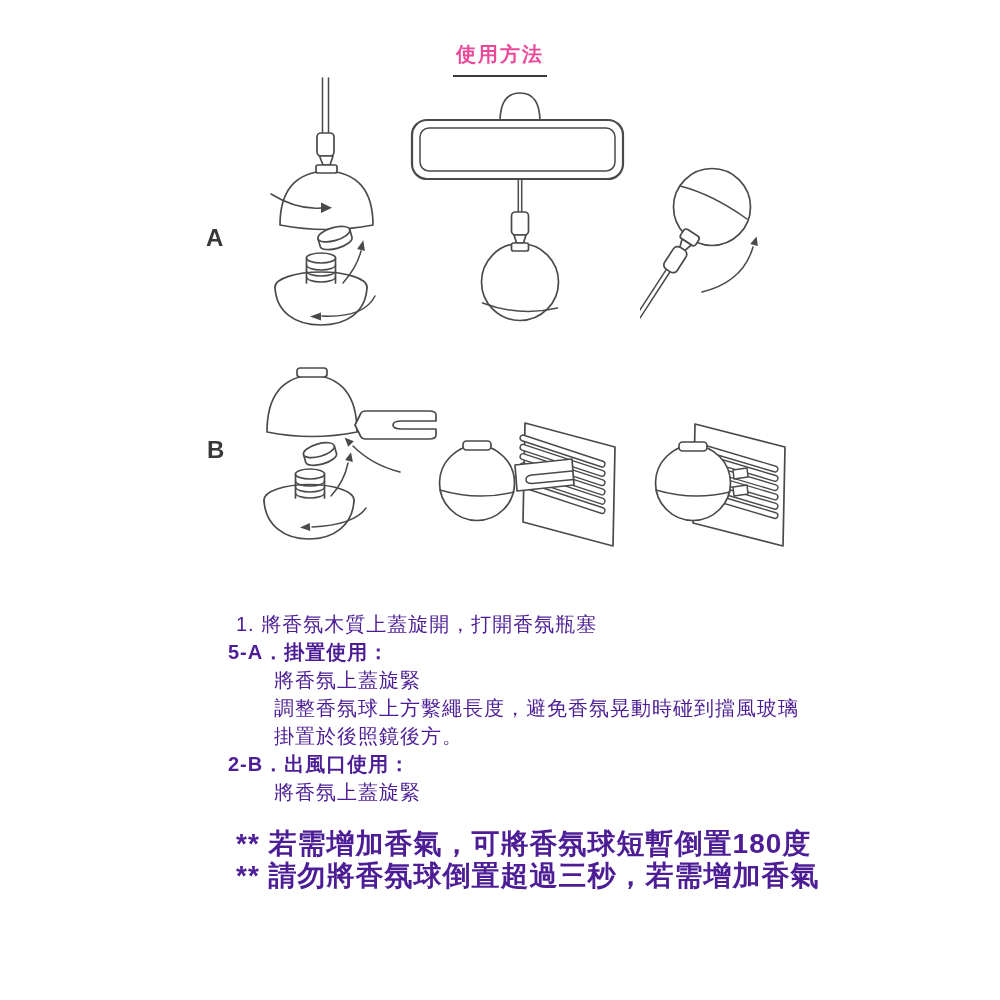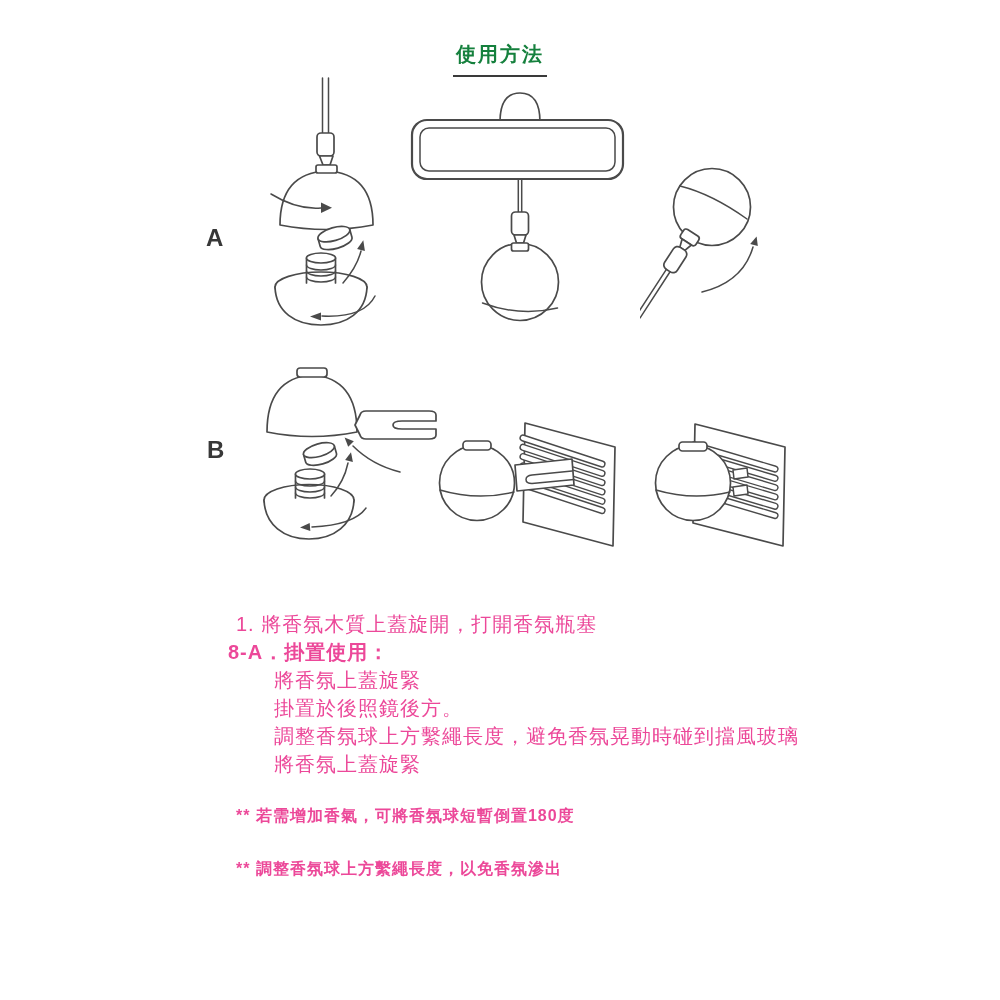--- a/index.html
+++ b/index.html
@@ -6,40 +6,40 @@
   body{
     width:1000px;height:1000px;position:relative;background:#ffffff;
     font-family:"Liberation Sans","DejaVu Sans",sans-serif;
     color:#3a3a3a;overflow:hidden;
   }
   .abs{position:absolute;}
   
   .title-wrap{left:0;top:41px;width:1000px;text-align:center;}
   .title{
     display:inline-block;font-size:20px;font-weight:bold;letter-spacing:2px;
-    color:#15803d;border-bottom:2px solid #3a3a3a;padding:0 3px 7px 3px;
+    color:#ec4899;border-bottom:2px solid #3a3a3a;padding:0 3px 7px 3px;
   }
   
   .sec-label{font-size:24px;font-weight:bold;color:#383838;}
   #label-a{left:206px;top:224px;}
   #label-b{left:207px;top:436px;}
   
   svg{display:block;}
   .ln{fill:none;stroke:#4a4a4a;stroke-width:1.7;stroke-linecap:round;stroke-linejoin:round;}
   .lnw{fill:#ffffff;stroke:#4a4a4a;stroke-width:1.7;stroke-linecap:round;stroke-linejoin:round;}
   .thin{stroke-width:1.5;}
   .ah{fill:#4a4a4a;stroke:none;}
   
-  .instructions{left:228px;top:610px;width:640px;font-size:20px;letter-spacing:1px;color:#ec4899;}
+  .instructions{left:228px;top:610px;width:640px;font-size:20px;letter-spacing:1px;color:#4c1d95;}
   .instructions .t{line-height:28px;white-space:nowrap;}
   .instructions .lead{padding-left:8px;}
   .instructions .head{font-weight:bold;}
   .instructions .ind{padding-left:46px;}
   .notes{margin-top:22px;}
-  .notes .t{line-height:32px;font-weight:bold;padding-left:8px;font-size:16px;margin-top:21px;}
+  .notes .t{line-height:32px;font-weight:bold;padding-left:8px;font-size:28px;}
 </style>
 </head>
 <body>
 
 <div class="abs title-wrap">
   <span class="title">使用方法</span>
 </div>
 
 <div class="abs sec-label" id="label-a">A</div>
 <div class="abs sec-label" id="label-b">B</div>
@@ -219,22 +219,23 @@
   </g>
   <g>
     <circle class="lnw" cx="48" cy="75" r="37.5"></circle>
     <rect class="lnw" x="34" y="34" width="28" height="9" rx="3.5"></rect>
     <path class="ln thin" d="M11,82 Q48,93 85,84"></path>
   </g>
 </svg>
 
 <div class="abs instructions">
   <div class="t lead">1. 將香氛木質上蓋旋開，打開香氛瓶塞</div>
-  <div class="t head">8-A．掛置使用：</div>
+  <div class="t head">5-A．掛置使用：</div>
   <div class="t ind">將香氛上蓋旋緊</div>
+  <div class="t ind">調整香氛球上方繫繩長度，避免香氛晃動時碰到擋風玻璃</div>
   <div class="t ind">掛置於後照鏡後方。</div>
-  <div class="t ind">調整香氛球上方繫繩長度，避免香氛晃動時碰到擋風玻璃</div>
+  <div class="t head">2-B．出風口使用：</div>
   <div class="t ind">將香氛上蓋旋緊</div>
   <div class="notes">
     <div class="t">** 若需增加香氣，可將香氛球短暫倒置180度</div>
-    <div class="t">** 調整香氛球上方繫繩長度，以免香氛滲出</div>
+    <div class="t">** 請勿將香氛球倒置超過三秒，若需增加香氣</div>
   </div>
 </div>
 
 </body></html>

